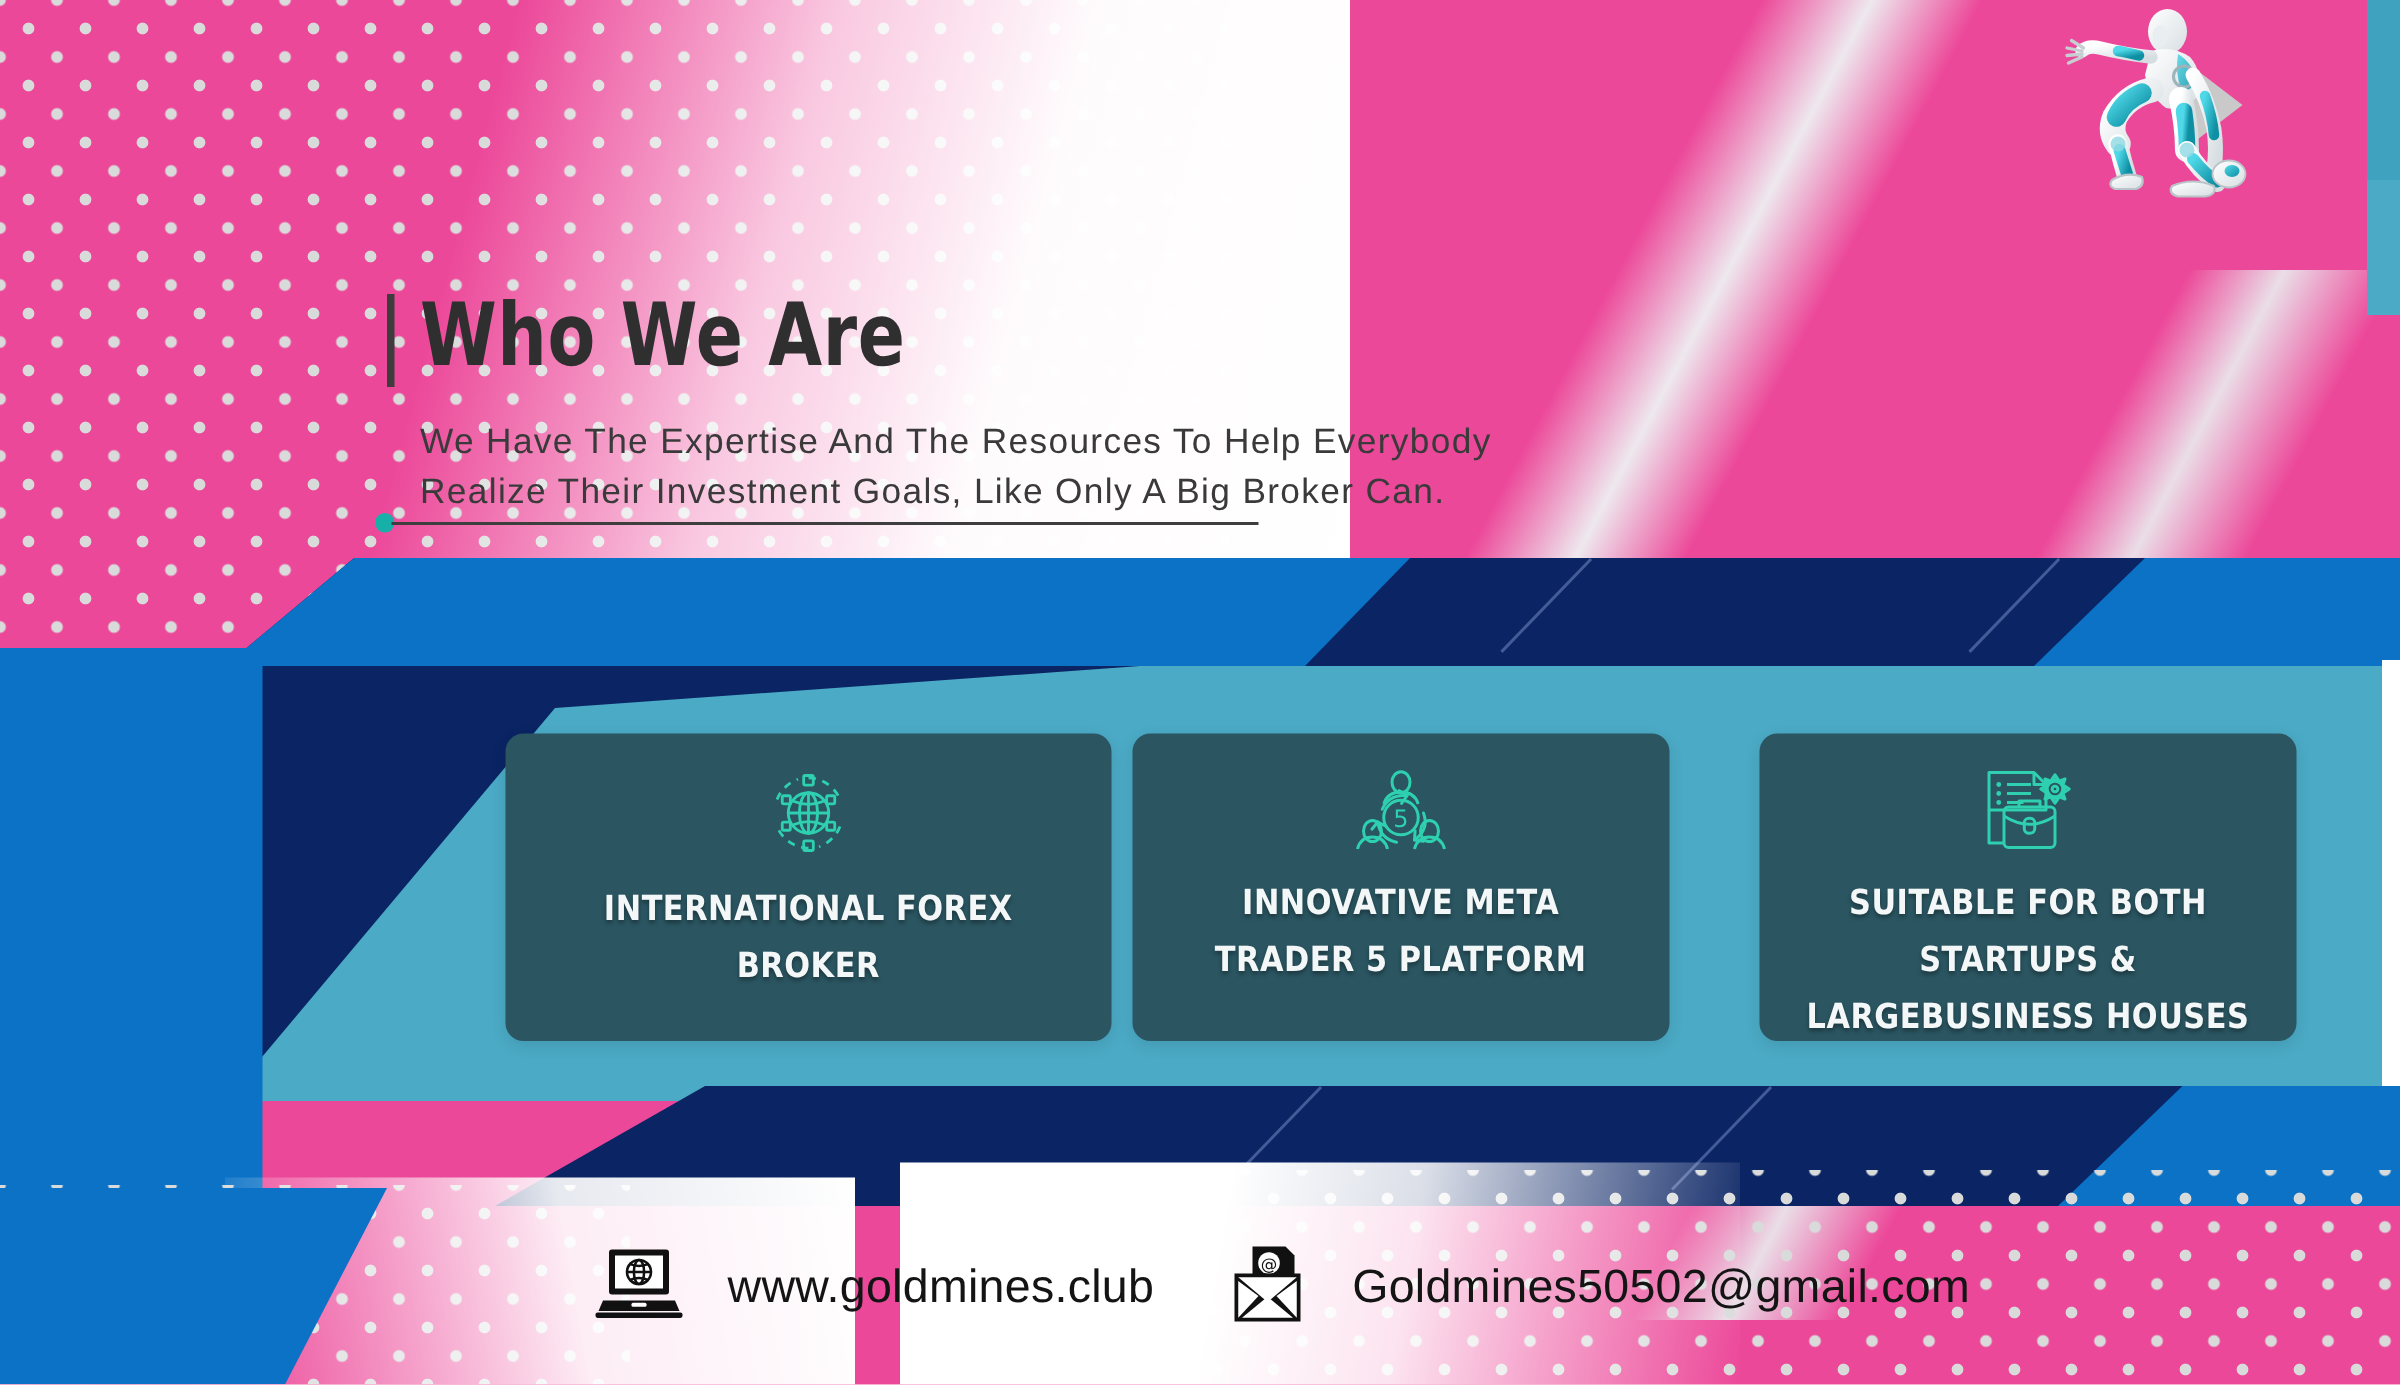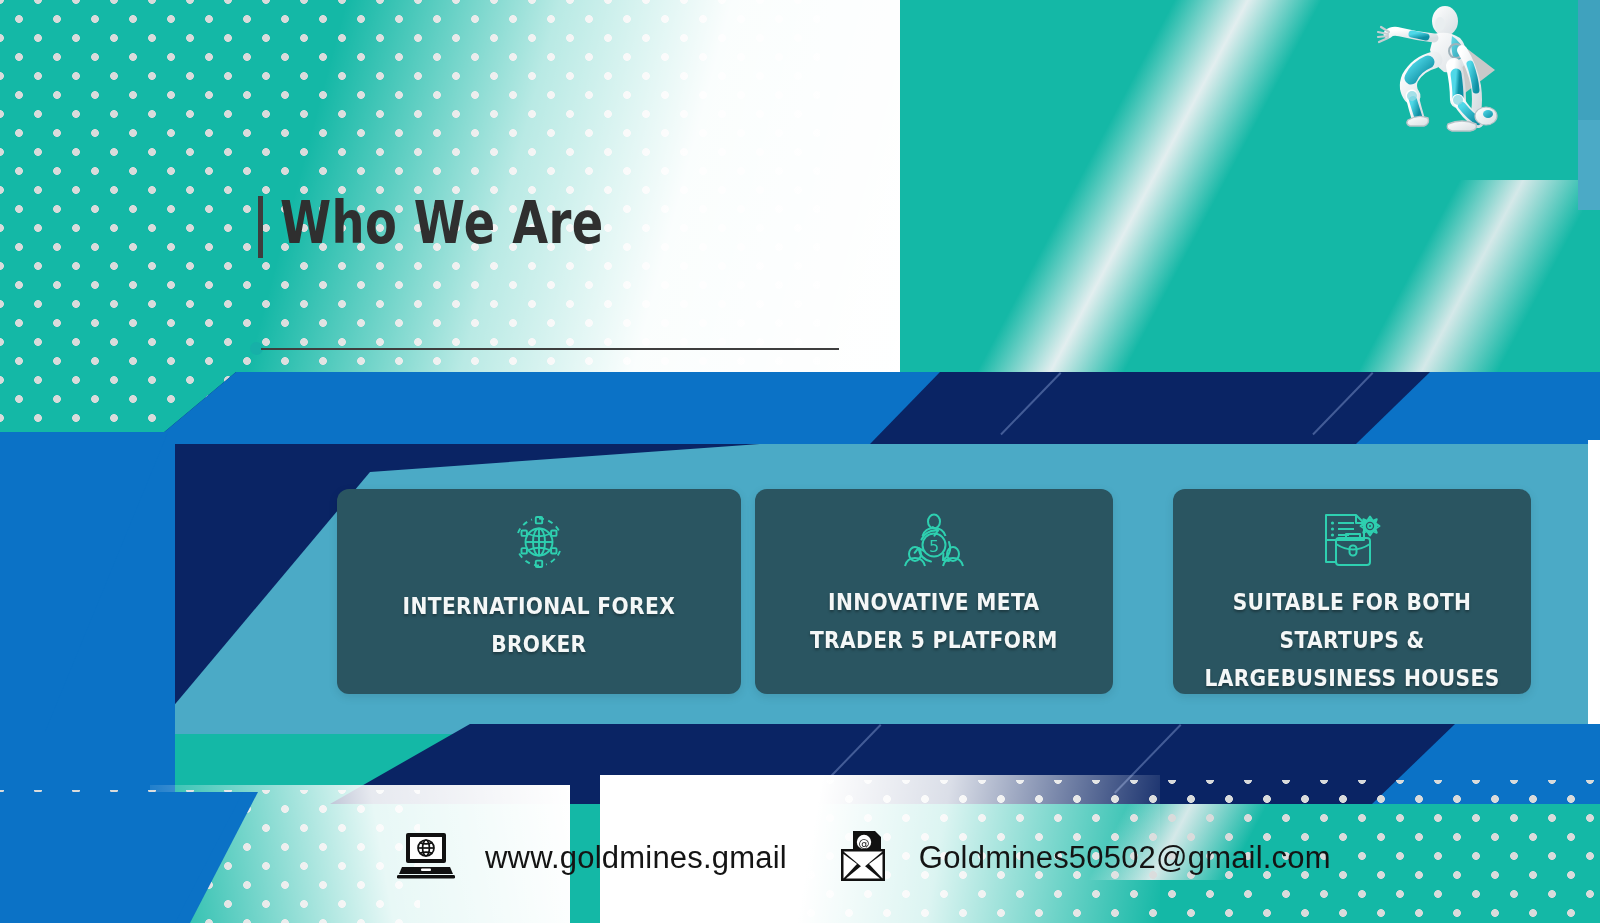--- a/index.html
+++ b/index.html
@@ -2,21 +2,21 @@
 <html><head>
 <meta charset="utf-8">
 <style>
   html,body{margin:0;padding:0;background:#fff;}
   body{font-family:"Liberation Sans",sans-serif;}
 
   #slide{
     position:relative;
     width:1600px;height:923px;
     overflow:hidden;
-    background:#14b8a6;
+    background:#ec4899;
   }
 
   
   .dots{
     position:absolute;
     background-image:
       radial-gradient(circle, #d9dbdb 3.6px, rgba(217,219,219,0) 4.2px),
       radial-gradient(circle, #d9dbdb 3.6px, rgba(217,219,219,0) 4.2px);
     background-size:38px 38px, 38px 38px;
     background-position:0 0, 19px 19px;
@@ -311,20 +311,22 @@
       <circle cx="46" cy="92" r="5" fill="#8fd8e2" opacity=".8"></circle>
       <circle cx="92" cy="96" r="5" fill="#8fd8e2" opacity=".8"></circle>
     </svg>
   </div>
 
   <div class="head-block">
     <div class="head-row">
       <div class="head-tick"></div>
       <div class="title">Who We Are</div>
     </div>
+    <div class="subtitle">We Have The Expertise And The  Resources To Help Everybody
+Realize Their Investment Goals, Like Only A Big Broker Can.</div>
   </div>
   <div class="rule-wrap">
     <div class="rule-dot"></div>
     <div class="rule-line"></div>
   </div>
 
   <div class="card" id="card-1">
     <div class="card-icon">
       <svg width="62" height="62" viewBox="0 0 62 62" fill="none" stroke="#2ED0B0" stroke-width="1.9">
         <circle cx="31" cy="31" r="13.5"></circle>
@@ -428,21 +430,21 @@
             <line x1="23" y1="19" x2="39" y2="19"></line>
             <path d="M24.6 13.6 Q31 16.3 37.4 13.6"></path>
             <path d="M24.6 24.4 Q31 21.7 37.4 24.4"></path>
           </g>
           <path d="M7 38 H55 L58 45 H4 Z" fill="#111"></path>
           <rect x="26" y="39.5" width="10" height="2.6" rx="1" fill="#fff"></rect>
           <rect x="2" y="46" width="58" height="3.6" rx="1.4" fill="#111"></rect>
         </svg>
       </span>
       <span class="f-gap"></span>
-      <span class="f-text">www.goldmines.gmail</span>
+      <span class="f-text">www.goldmines.club</span>
     </div>
 
     <span class="f-gap2"></span>
 
     <div class="f-item">
       <span>
         <svg width="62" height="58" viewBox="0 0 62 58">
 
           <path d="M22 4 H44 L50 10 V26 H22 Z" fill="#111"></path>
           <circle cx="33" cy="15" r="7.2" fill="#fff"></circle>

